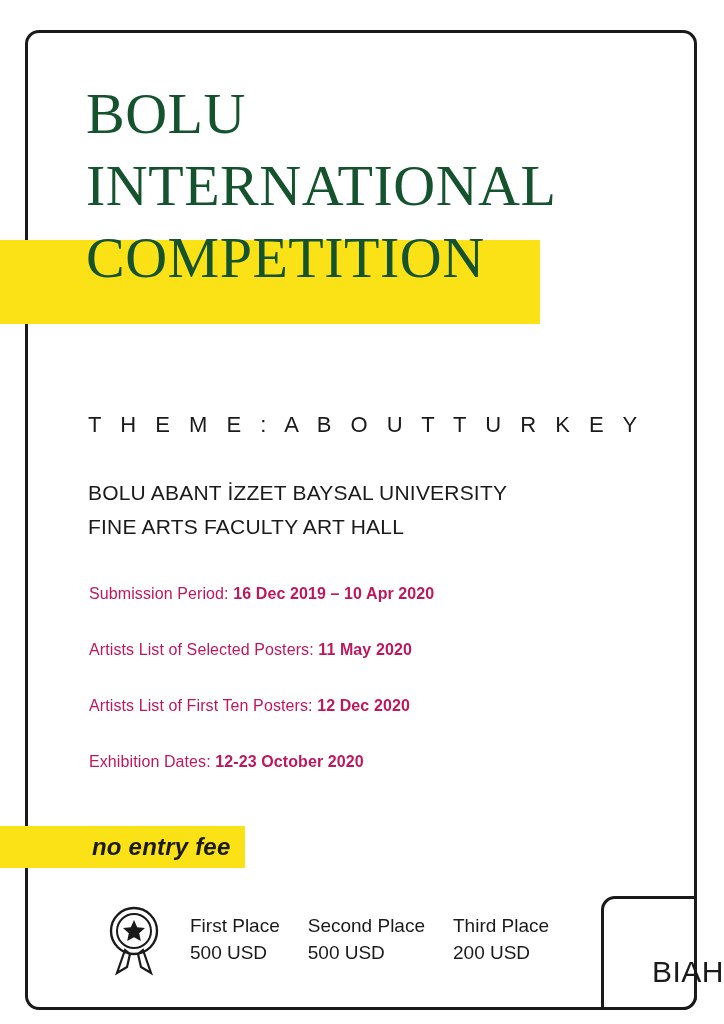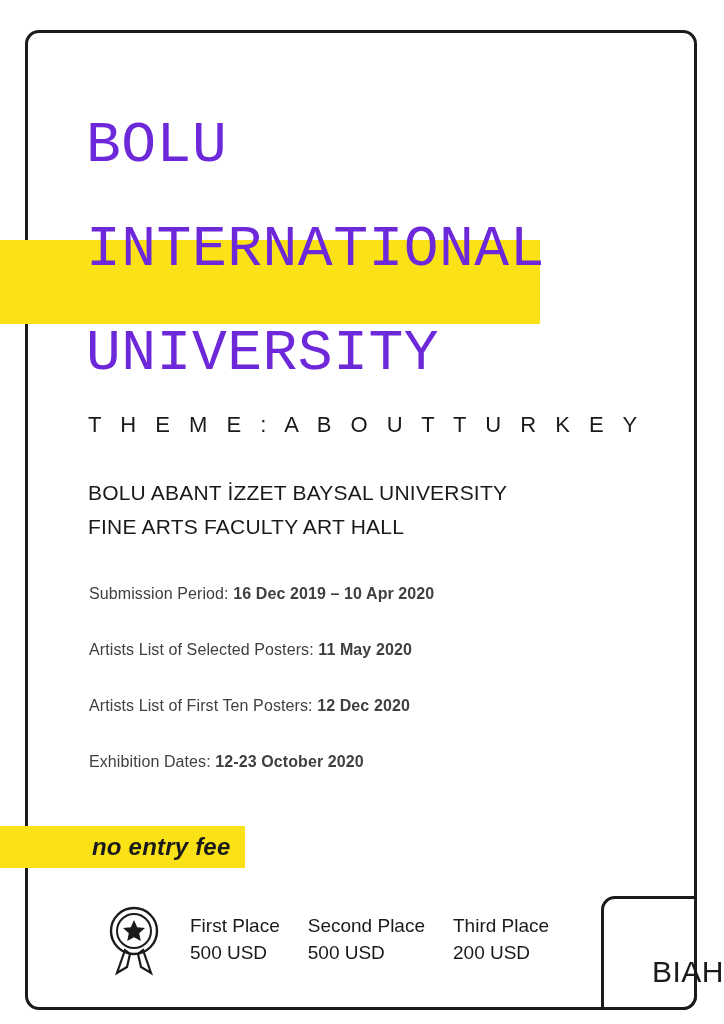--- a/index.html
+++ b/index.html
@@ -65,28 +65,27 @@
   }
 
   .title-block {
     position: absolute;
     left: 86px;
     top: 78px;
     width: 560px;
   }
 
   .t-line {
-    font-family: Liberation Mono, monospace;
+    font-family: Liberation Serif, serif;
     font-weight: 400;
     font-size: 58px;
     line-height: 72px;
     letter-spacing: 0.5px;
-    color: #6d28d9;
-    white-space: nowrap;
-    margin-top: 32px;
+    color: #14532d;
+    white-space: nowrap;
   }
 
   .t-line.hl {
     font-weight: 700;
     font-style: italic;
     letter-spacing: 1px;
   }
 
   .theme {
     position: absolute;
@@ -114,21 +113,21 @@
   }
 
   .dates {
     position: absolute;
     left: 89px;
     top: 585px;
     width: 560px;
   }
   .date-row {
     font-size: 16px;
-    color: #404040;
+    color: #be185d;
     margin-bottom: 38px;
     letter-spacing: 0.1px;
     white-space: nowrap;
   }
   .date-row .lab { font-weight: 400; }
   .date-row .val { font-weight: 700; }
 
   .fee {
     position: absolute;
     left: 92px;
@@ -206,21 +205,21 @@
   <div class="frame"></div>
 
   <div class="yellow-band-title"></div>
   <div class="yellow-band-fee"></div>
 
   <div class="content">
 
     <div class="title-block">
       <div class="t-line">BOLU</div>
       <div class="t-line">INTERNATIONAL</div>
-      <div class="t-line">UNIVERSITY</div>
+      <div class="t-line">COMPETITION</div>
     </div>
 
     <div class="theme">T H E M E :   A B O U T   T U R K E Y</div>
 
     <div class="venue">
       <div>BOLU ABANT İZZET BAYSAL UNIVERSITY</div>
       <div>FINE ARTS FACULTY ART HALL</div>
     </div>
 
     <div class="dates">

